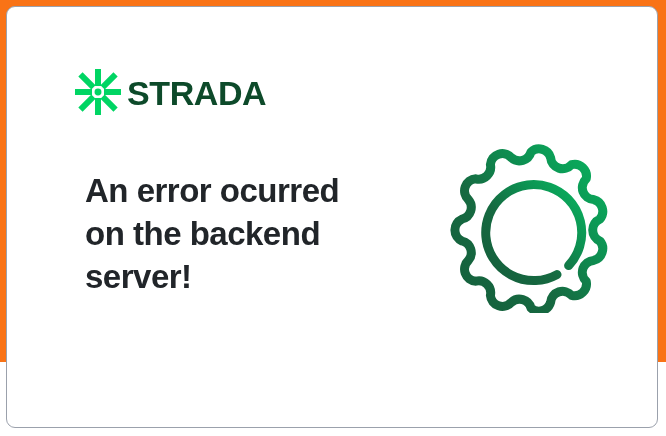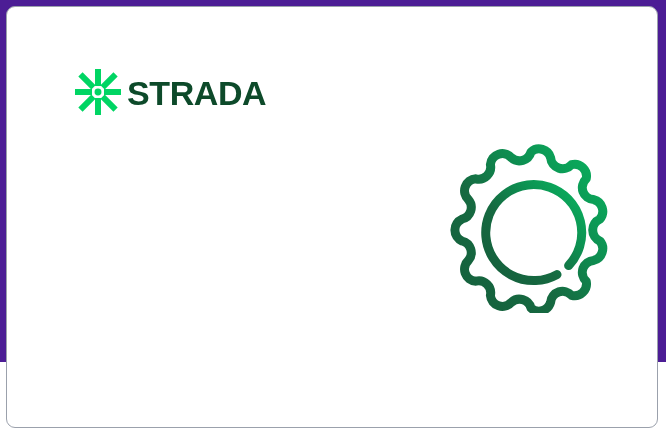--- a/index.html
+++ b/index.html
@@ -13,21 +13,21 @@
     height: 436px;
     overflow: hidden;
     font-family: "Liberation Sans", sans-serif;
     -webkit-font-smoothing: antialiased;
   }
 
   .page {
     position: relative;
     width: 666px;
     height: 362px;
-    background: #4c1d95;
+    background: #f97316;
   }
 
   
   .card {
     position: absolute;
     left: 6px;
     top: 6px;
     width: 652px;
     height: 422px;
     box-sizing: border-box;
@@ -121,20 +121,25 @@
             <rect x="43.5" y="64" width="13" height="40" transform="rotate(-45 50 50)"></rect>
           </g>
 
           <circle cx="50" cy="50" r="7.5"></circle>
         </g>
       </svg>
 
       <span class="brand-word">STRADA</span>
     </div>
 
+    <h1 class="headline">
+      <span class="ln">An error ocurred</span>
+      <span class="ln">on the backend</span>
+      <span class="ln">server!</span>
+    </h1>
 
     <div class="gear-wrap">
       <svg viewBox="0 0 168 170" aria-hidden="true">
         <defs>
           <linearGradient id="gearGrad" x1="0.08" y1="0.92" x2="0.95" y2="0.12">
             <stop offset="0" stop-color="#15613d"></stop>
             <stop offset="0.38" stop-color="#166a41"></stop>
             <stop offset="0.72" stop-color="#0d9152"></stop>
             <stop offset="1" stop-color="#0aab5c"></stop>
           </linearGradient>

